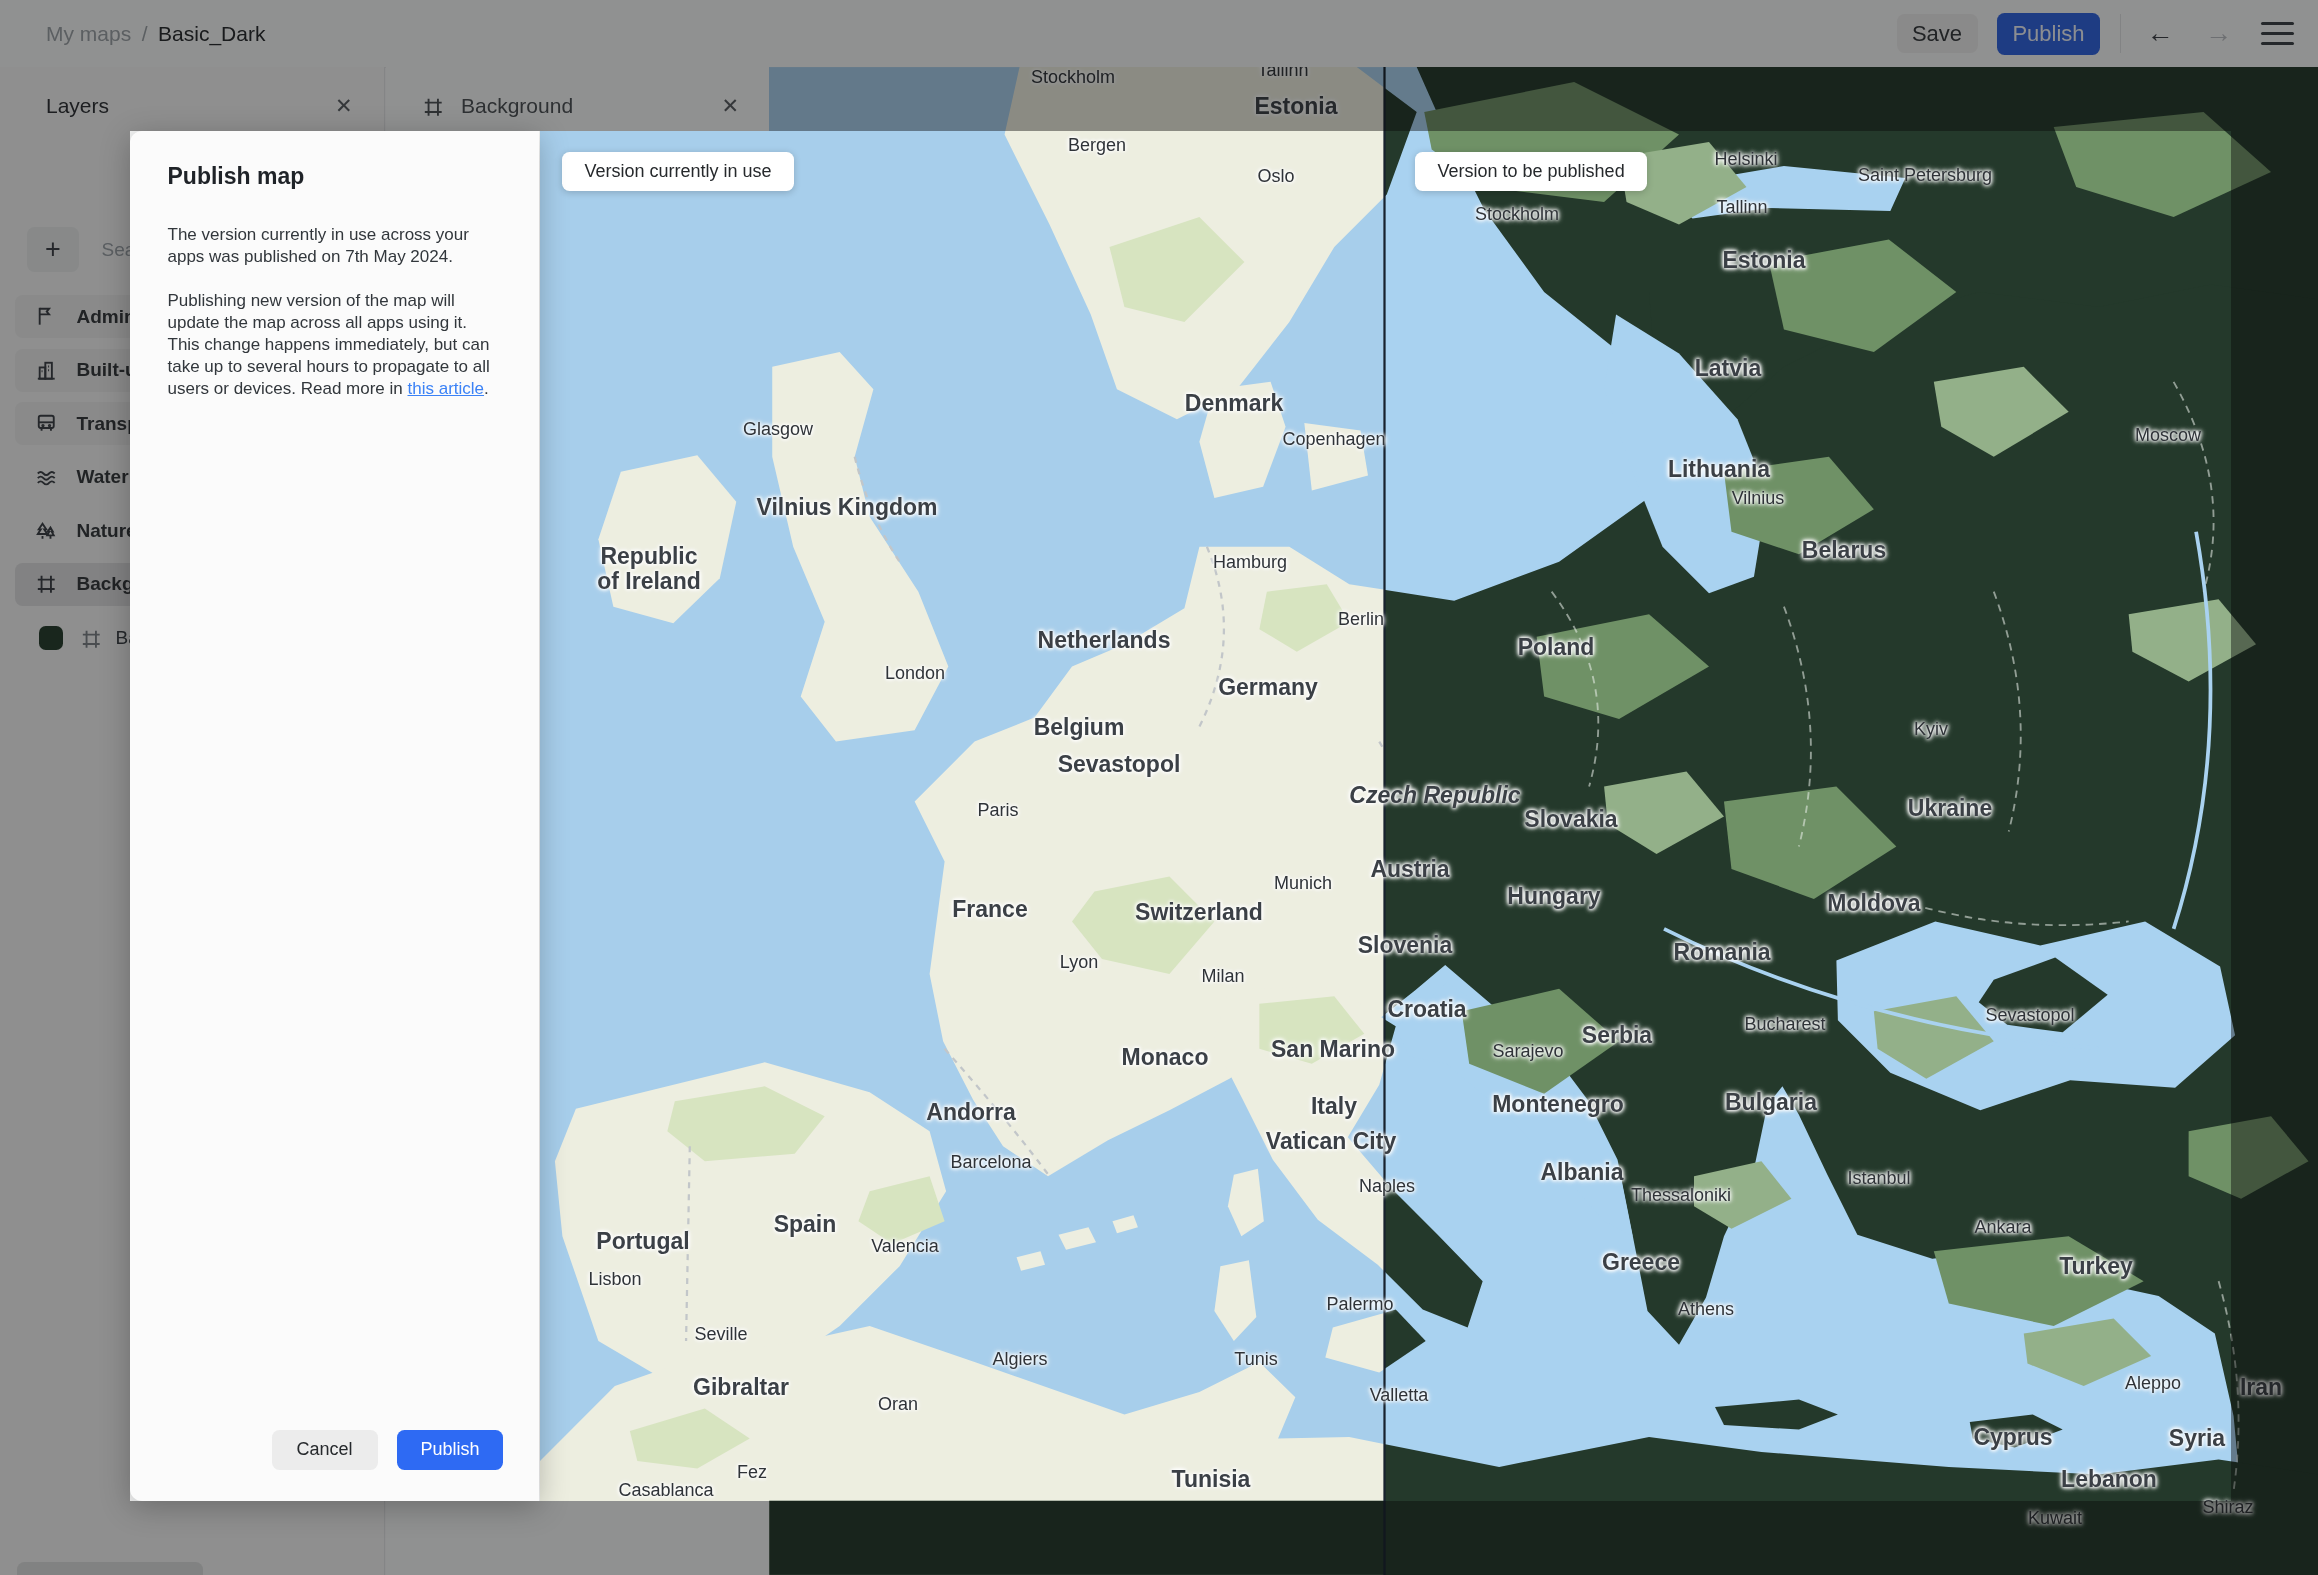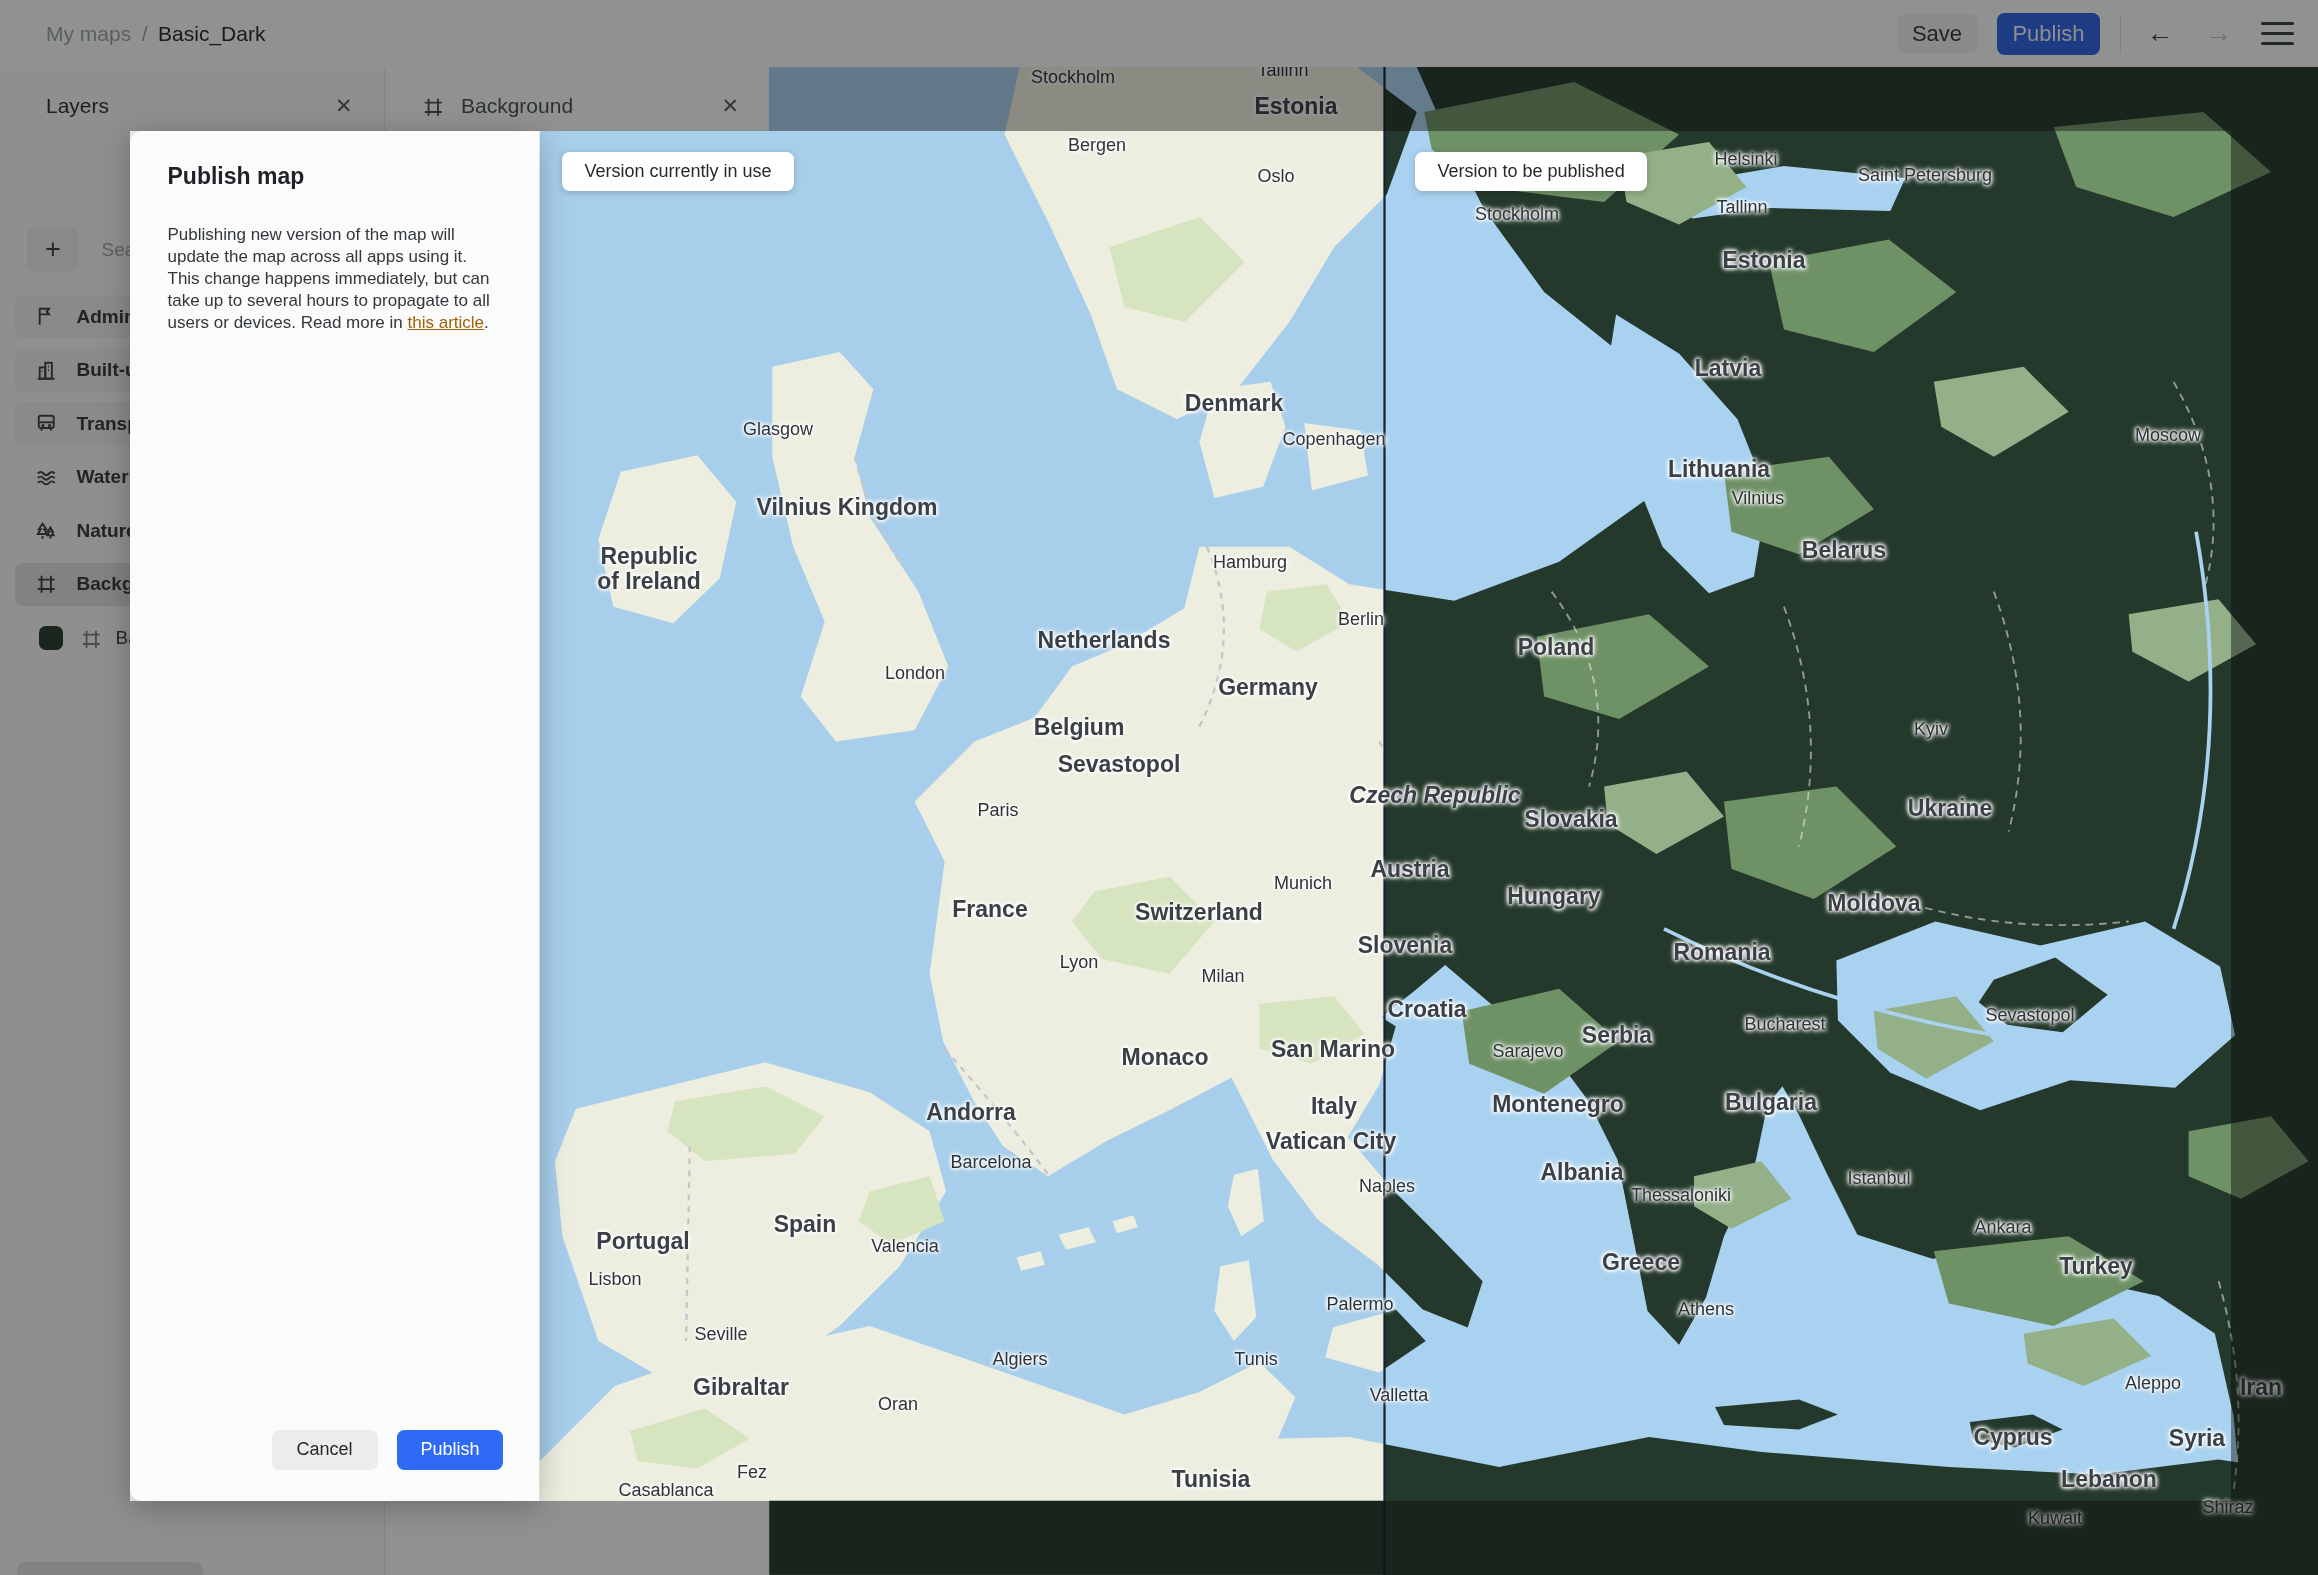--- a/index.html
+++ b/index.html
@@ -65,21 +65,21 @@
   .dim{position:absolute;background:rgba(10,10,10,0.43);z-index:3;}
   .dim-top{left:0;top:0;width:2319px;height:131px;}
   .dim-left{left:0;top:131px;width:130px;height:1370px;}
   .dim-right{left:2231px;top:131px;width:88px;height:1370px;}
   .dim-bottom{left:0;top:1501px;width:2319px;height:74px;}
   
   .dialog{position:absolute;left:130px;top:131px;width:409px;height:1370px;background:#fbfbfb;z-index:4;
     border-radius:12px 0 0 12px;box-shadow:0 6px 30px rgba(0,0,0,.25);box-sizing:border-box;padding:31.5px 36px;}
   .dialog-title{font-size:23px;font-weight:600;color:#1f2328;margin:0 0 34px 1.5px;}
   .dialog p{font-size:17px;line-height:22px;color:#32373c;margin:0 0 22.5px 1.5px;}
-  .dialog a{color:#a16207;text-decoration:underline;cursor:pointer;}
+  .dialog a{color:#3b82f6;text-decoration:underline;cursor:pointer;}
   .dialog-actions{position:absolute;left:0;bottom:31.5px;width:100%;display:flex;justify-content:flex-end;gap:19.5px;padding-right:36px;box-sizing:border-box;}
   .btn-cancel{width:106px;height:40px;background:#ececec;color:#26292c;font-size:18px;}
   .btn-publish{width:106px;height:40px;background:#2e6af3;color:#fff;font-size:18px;}
 </style>
 </head>
 <body>
 
 <div class="header">
   <div class="crumbs">
     <span class="crumb-muted">My maps</span>
@@ -372,19 +372,20 @@
   <div class="chip chip-right">Version to be published</div>
 </div>
 
 <div class="dim dim-top"></div>
 <div class="dim dim-left"></div>
 <div class="dim dim-right"></div>
 <div class="dim dim-bottom"></div>
 
 <div class="dialog">
   <h1 class="dialog-title">Publish map</h1>
+  <p>The version currently in use across your apps was published on 7th May 2024.</p>
   <p><span>Publishing new version of the map will update the map across all apps using it. This change happens immediately, but can take up to several hours to propagate to all users or devices. Read more in </span><a>this article</a><span>.</span></p>
   <div class="dialog-actions">
     <div class="btn btn-cancel">Cancel</div>
     <div class="btn btn-publish">Publish</div>
   </div>
 </div>
 
 
 </body></html>

